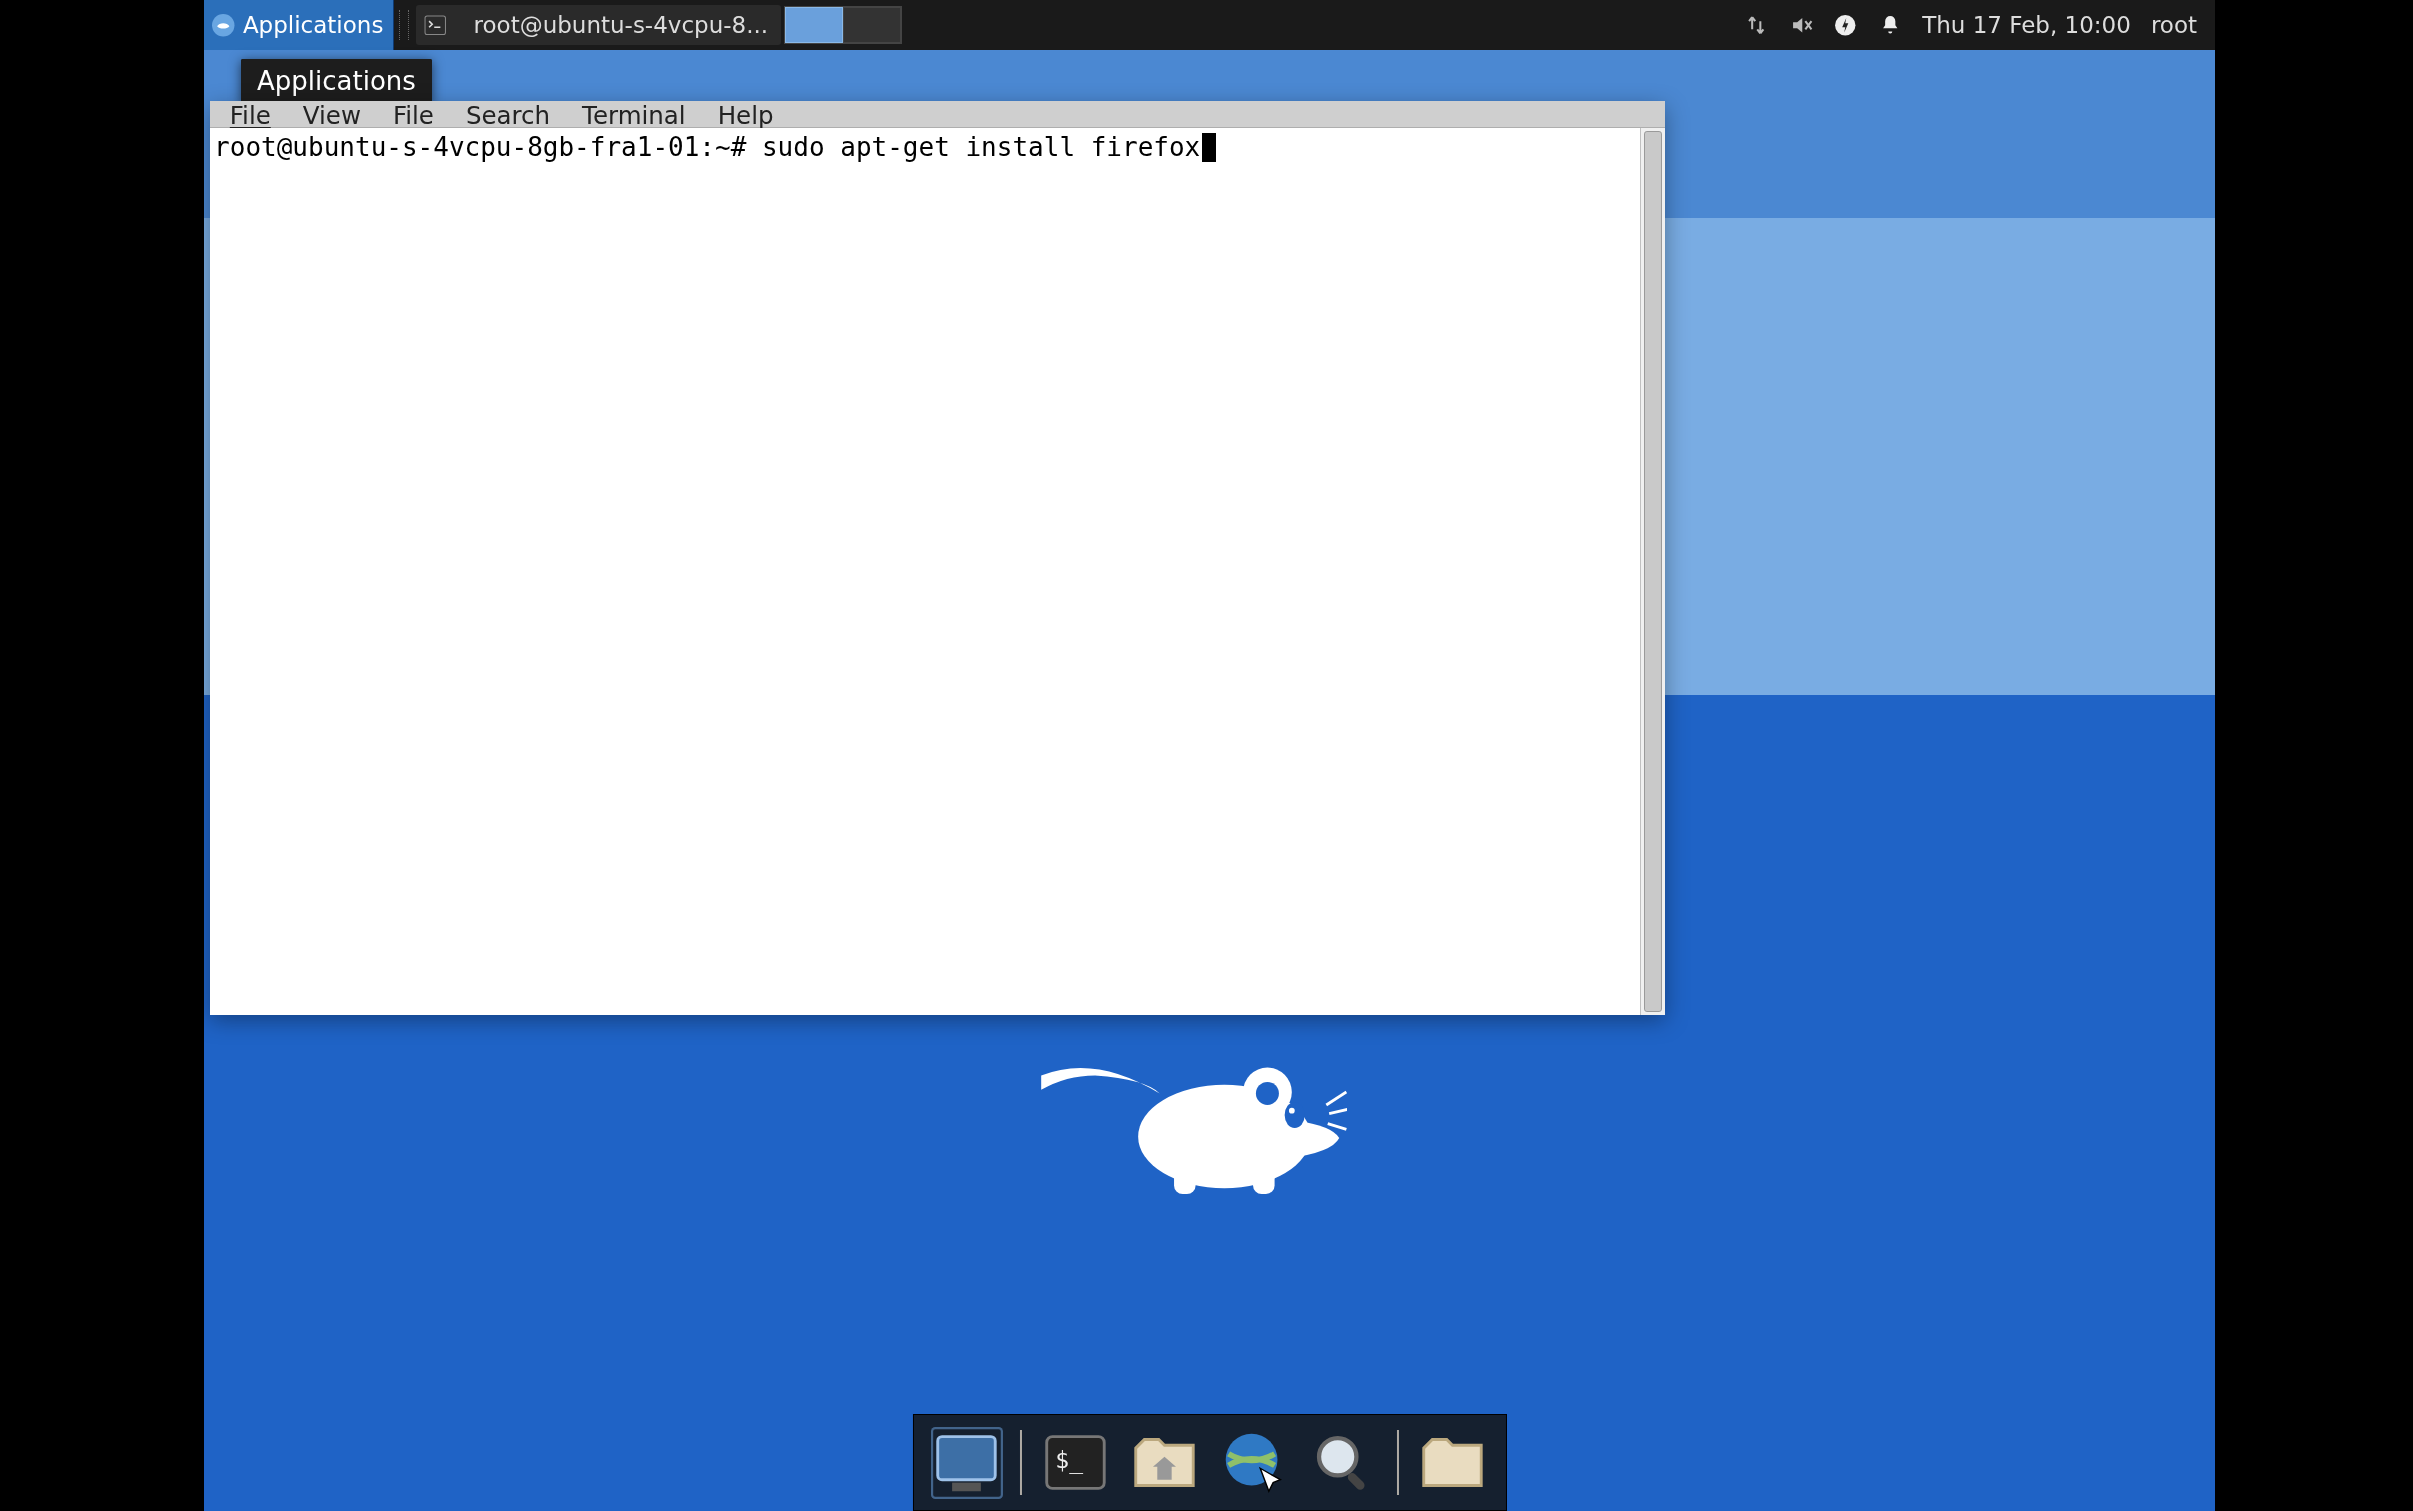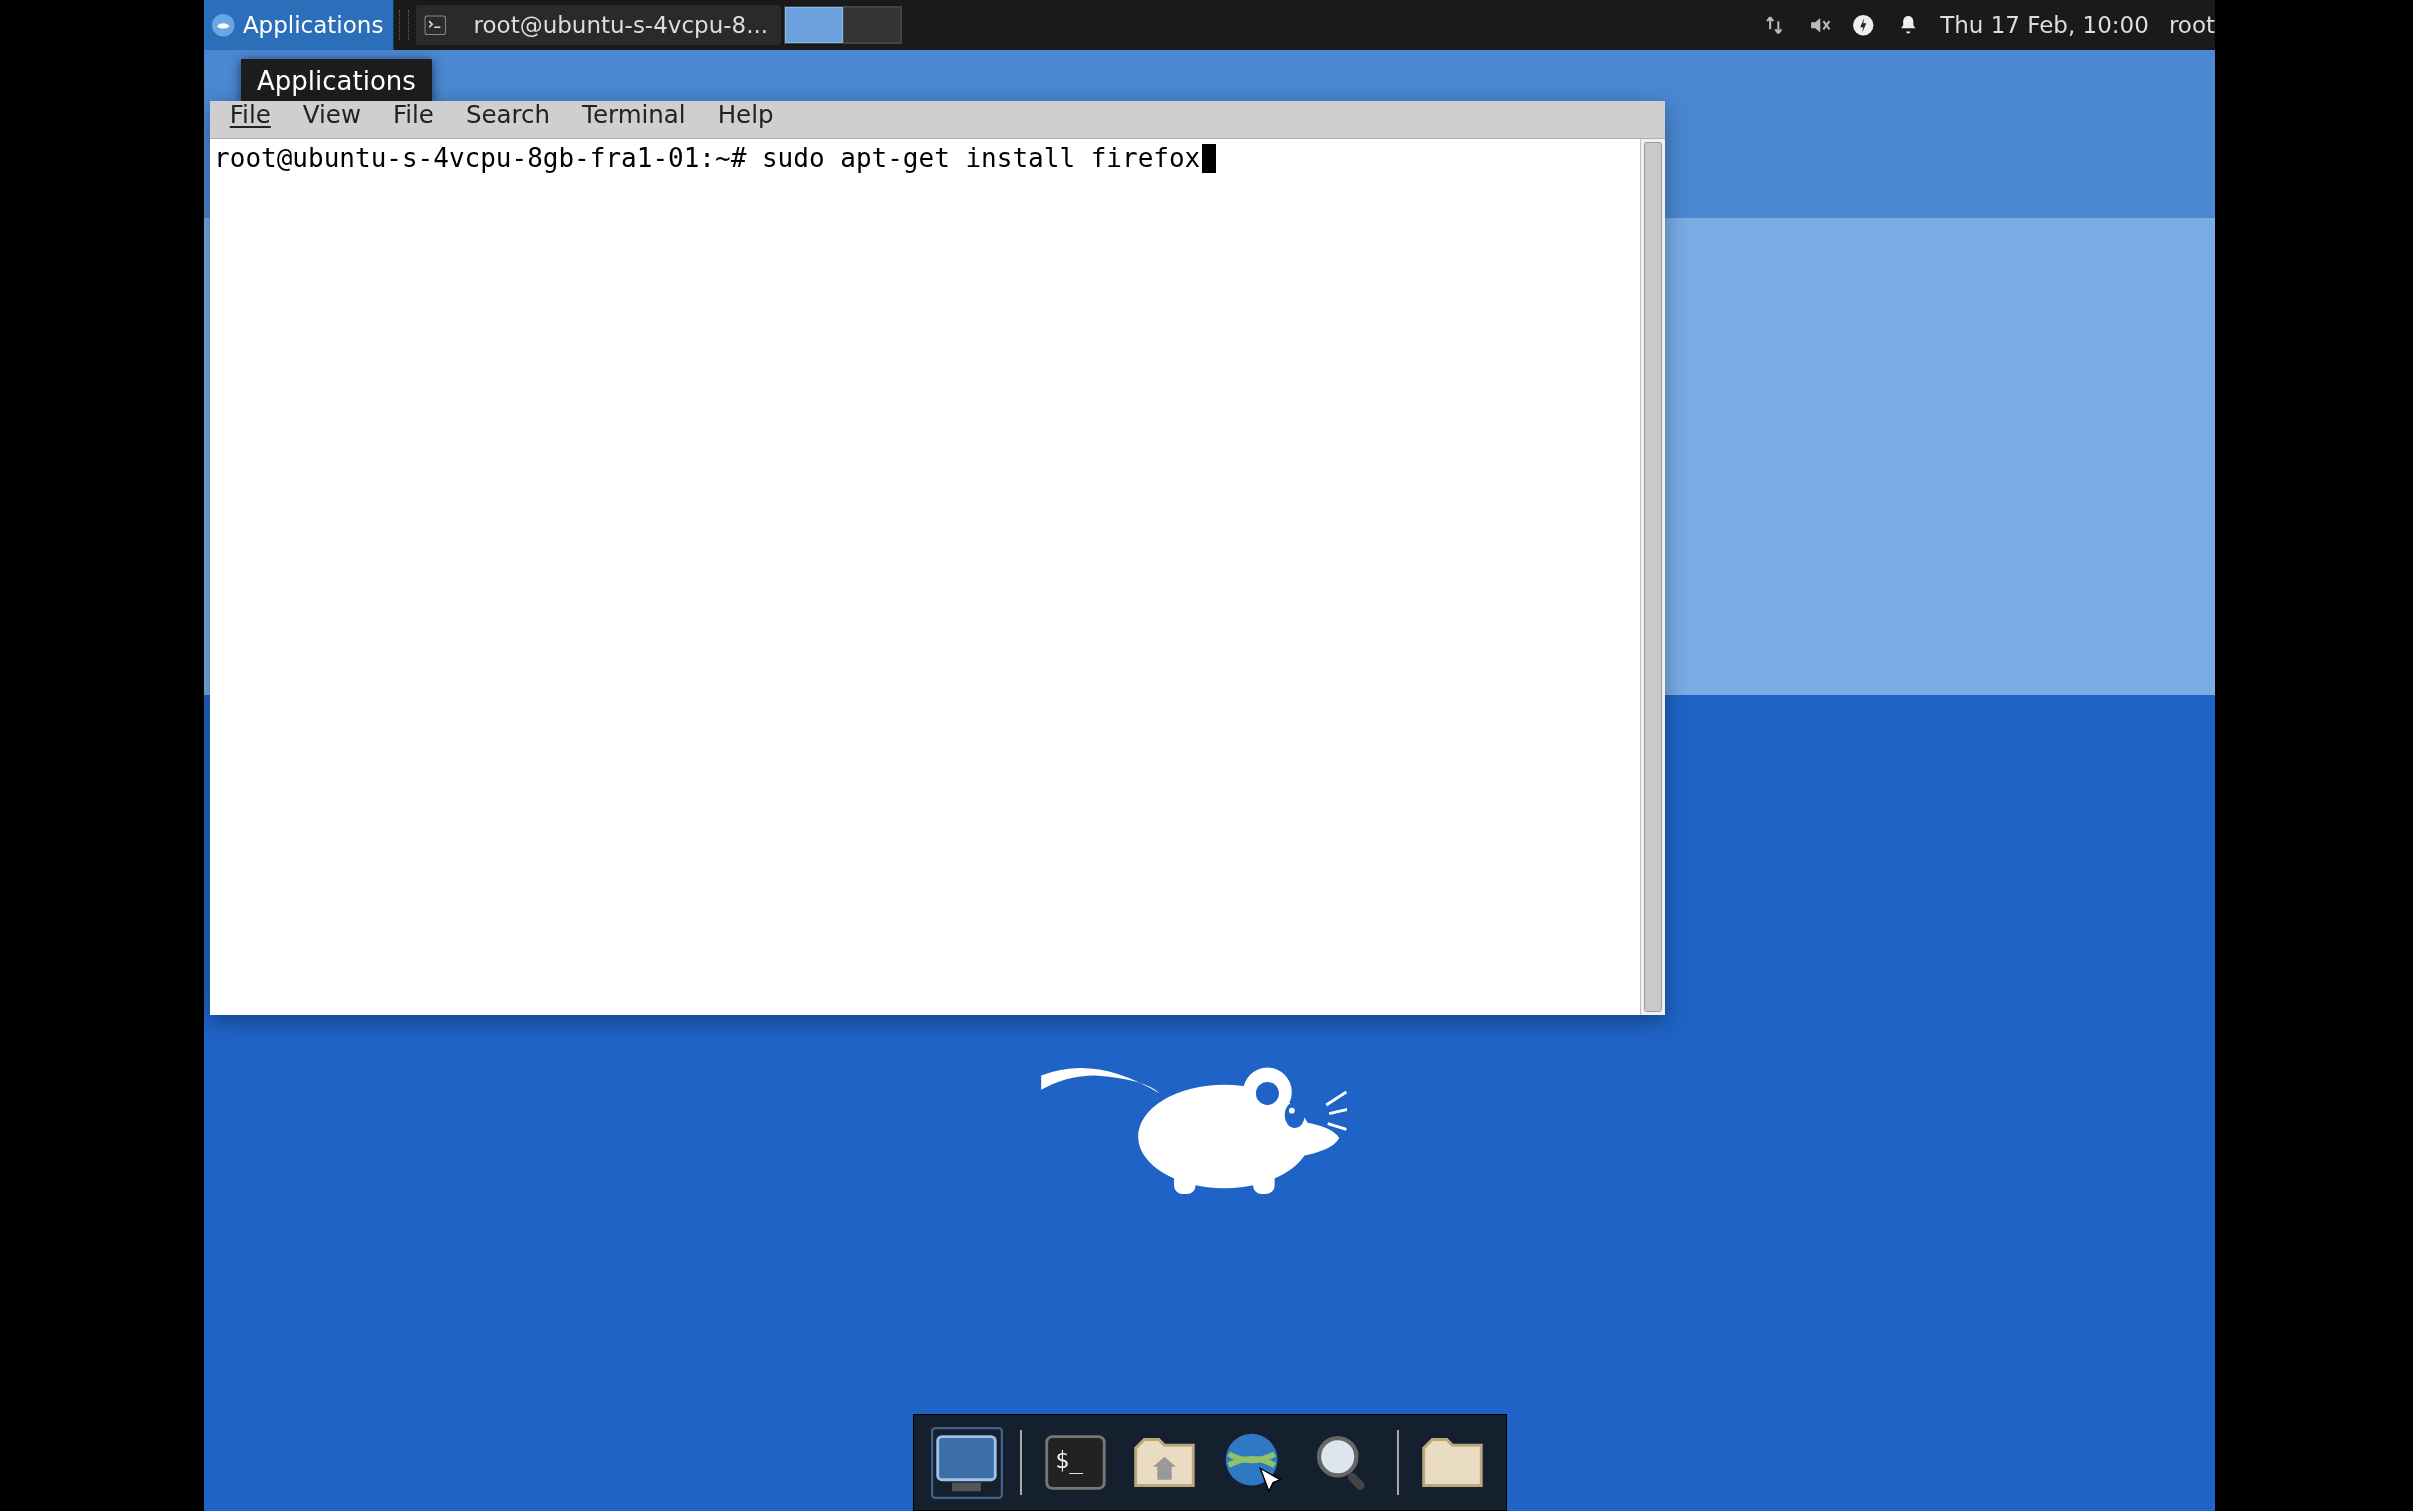--- a/index.html
+++ b/index.html
@@ -84,21 +84,21 @@
       background: #2a2a2a;
       border-radius: 2.9px;
       min-width: 339px;
     }
     .task-btn svg { width: 24.5px; height: 24.5px; }
     .top-right {
       margin-left: auto;
       display: flex;
       align-items: center;
       gap: 20px;
-      padding-right: 0;
+      padding-right: 18px;
     }
     .sys-icon { display:flex; align-items:center; color:#bbb;}
     .sys-icon svg { width: 24.5px; height: 24.5px; }
     .workspace-pager{
       display:flex; gap:0; margin-right:187px;
       border:0.7px solid #444;
     }
     .ws{width:58px;height:36px;background:#333;border:0.7px solid #444}
     .ws.active{background:#6aa0dc;border-color:#8ab9e8}
 
@@ -117,25 +117,25 @@
 
     
     .terminal-window{
       position:absolute;
       left:5.8px; top:101px;
       width:1455px; height:914px;
       display:flex; flex-direction:column;
       box-shadow: 0 5.8px 21.6px rgba(0,0,0,.35);
     }
     .menubar{
-      height:38px;
+      height:27px;
       background:#cfcfcf;
-      display:flex;align-items:flex-end;
+      display:flex;align-items:flex-start;
       gap:32px;
-      padding:9px 20px;
+      padding:0 20px;
       font-size:24.5px;color:#222;
       border-bottom:0.7px solid #aeaeae;
     }
     .menubar span{cursor:default}
     .menubar .u{text-decoration:underline;text-underline-offset:2.9px}
     .term-body{
       flex:1;display:flex;background:#ffffff;
     }
     .term-text{
       flex:1;

